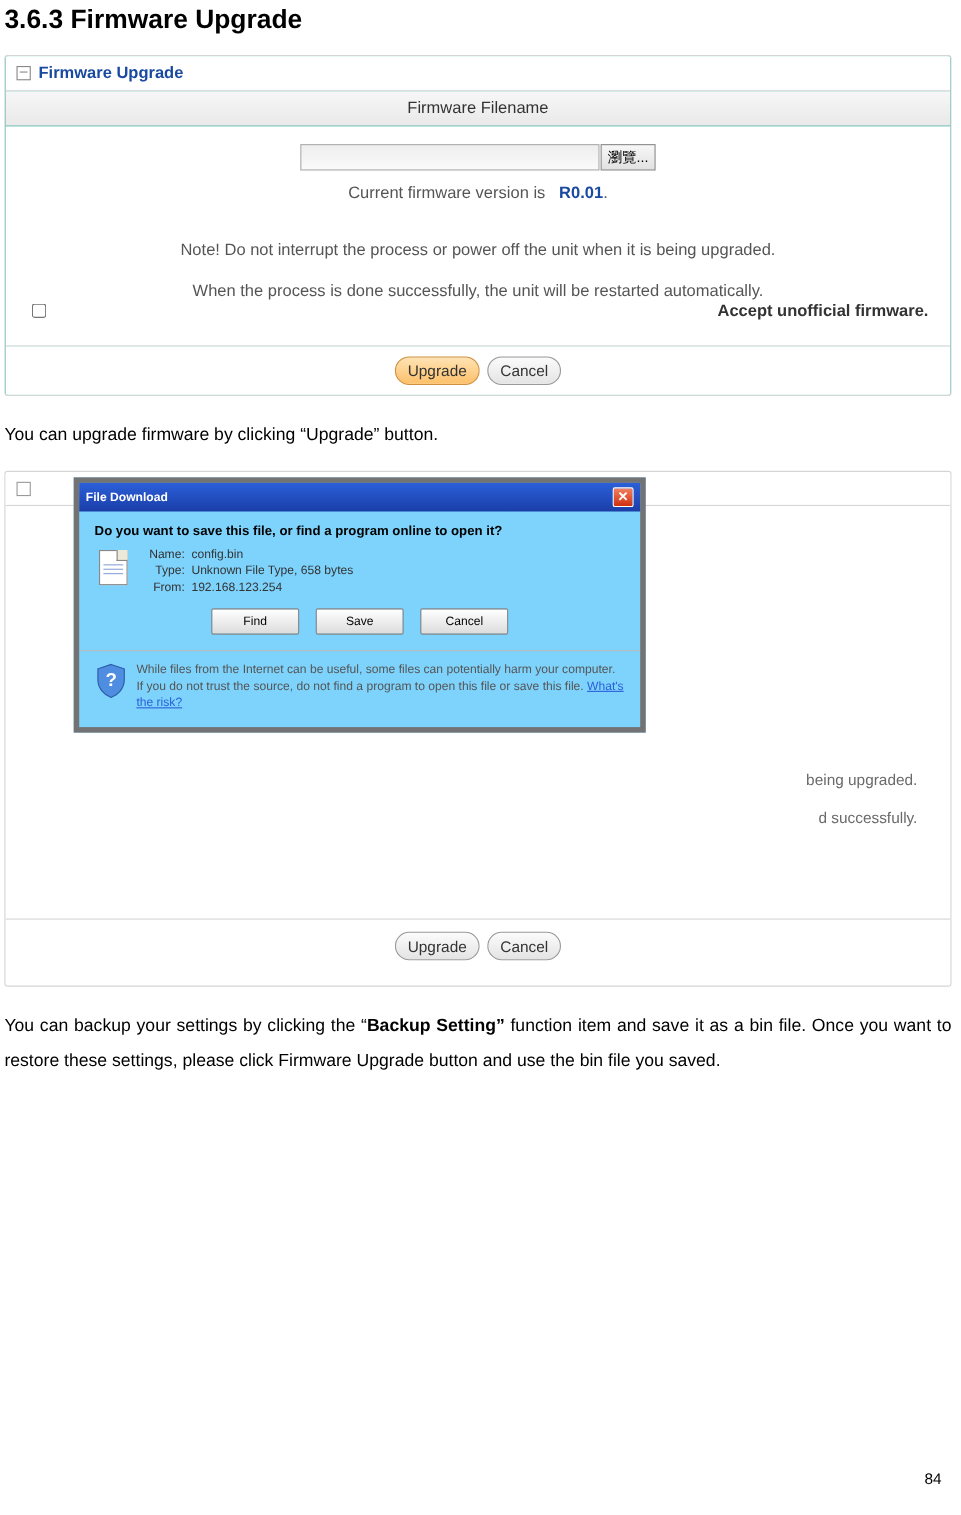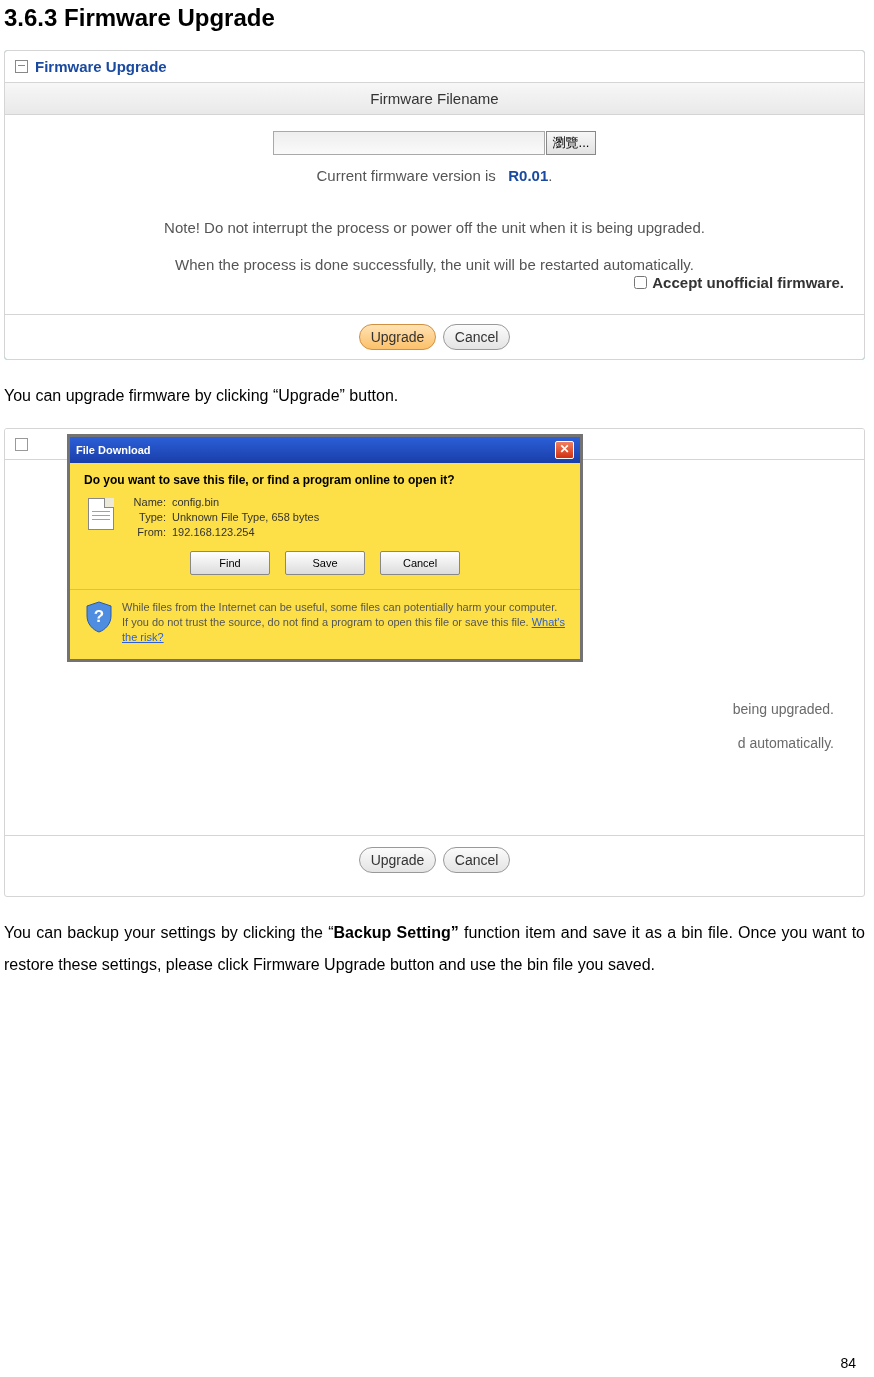--- a/index.html
+++ b/index.html
@@ -1,55 +1,55 @@
 <!DOCTYPE html>
 <html><head>
 <meta charset="utf-8">
 <style>
   body{margin:0;padding:0;font-family:Arial,Helvetica,sans-serif;background:#fff;color:#000;width:874px}
   .page{padding:4px 9px 0 4px}
   h2{font-size:24px;font-weight:bold;margin:0 0 18px 0}
   h2.second{margin-top:44px;margin-bottom:12px}
   .para{font-size:16px;line-height:2.0;margin-top:20px}
   .para.just{text-align:justify}
-  .page-num{position:absolute;right:18px;bottom:6px;font-size:14px}
+  .page-num{position:absolute;right:18px;bottom:25px;font-size:14px}
   .wrapper{position:relative;min-height:1377px}
 
   
   .panel1{border:1px solid #d5d5d5;border-radius:3px;background:#14b8a6;overflow:hidden}
   .panel1 .titlebar{background:#fff;border-bottom:1px solid #d5d5d5;padding:7px 10px;font-size:15px;font-weight:bold;color:#1a4aa0;display:flex;align-items:center}
   .tb-icon{display:inline-block;width:11px;height:11px;border:1px solid #888;margin-right:7px;position:relative}
   .tb-icon::after{content:"";position:absolute;left:2px;right:2px;top:4px;border-top:1px solid #888}
   .sect-head{background:linear-gradient(#f7f7f7,#e9e9e9);border-bottom:1px solid #d5d5d5;text-align:center;padding:7px 0;font-size:15px;font-weight:normal;color:#333}
   .body1{background:#fff;border-bottom:1px solid #d5d5d5;padding:16px 20px 22px;text-align:center;color:#555;font-size:15px}
   .file-row{margin-bottom:12px;display:inline-flex;align-items:flex-start}
   .file-input{width:270px;height:22px;border:1px solid #a9a9a9;background:linear-gradient(#eee,#fafafa)}
   .browse-btn{height:24px;border:1px solid #888;background:linear-gradient(#f7f7f7,#e2e2e2);font-size:13px;padding:0 6px;margin-left:1px}
   .ver-line{margin-bottom:35px}
   .ver-val{color:#1a4aa0;font-weight:bold}
   .note-line{margin-bottom:20px}
   .restart-line{}
-  .accept-line{color:#333;font-weight:bold;display:flex;justify-content:flex-end;align-items:center}
+  .accept-line{color:#333;font-weight:bold;display:flex;justify-content:space-between;align-items:center}
   .accept-line input{margin-right:5px}
   .btnrow{background:#fff;text-align:center;padding:9px 0}
   .btn{display:inline-block;height:24px;line-height:24px;border:1px solid #999;border-radius:13px;padding:0 11px;font-size:14px;margin:0 1px;color:#333}
   .btn.orange{background:linear-gradient(#ffe3b4,#fcc06a);border-color:#d09040}
   .btn.grey{background:linear-gradient(#fbfbfb,#e4e4e4)}
 
   
   .panel2{border:1px solid #d5d5d5;border-radius:3px;background:#fff;overflow:hidden;position:relative}
   .panel2 .bg{position:relative;height:467px}
   .bg .behind-tb{position:absolute;left:0;right:0;top:0;height:30px;background:#fff;border-bottom:1px solid #d5d5d5}
   .bg .behind-tb .mini-icon{position:absolute;left:10px;top:9px;width:11px;height:11px;border:1px solid #999}
   .bg .behind-text1{position:absolute;right:30px;top:272px;color:#6a6a6a;font-size:14px}
   .bg .behind-text2{position:absolute;right:30px;top:306px;color:#6a6a6a;font-size:14px}
   .bg .behind-hr{position:absolute;left:0;right:0;top:406px;border-top:1px solid #d5d5d5}
   .bg .btnrow2{position:absolute;left:0;right:0;top:407px;text-align:center;padding:11px 0}
 
-  .dialog{position:absolute;left:62px;top:5px;width:510px;border:3px solid #737373;background:#fde047;font-size:11px}
+  .dialog{position:absolute;left:62px;top:5px;width:510px;border:5px solid #737373;background:#7dd3fc;font-size:11px}
   .dlg-title{background:linear-gradient(#2b5fd9,#1a3ea8);color:#fff;font-weight:bold;padding:4px 6px;display:flex;justify-content:space-between;align-items:center}
   .close-x{width:17px;height:16px;background:linear-gradient(#f08060,#d03010);border:1px solid #fff;color:#fff;text-align:center;line-height:14px;font-size:12px;font-weight:bold;border-radius:2px}
   .dlg-body{padding:10px 14px 14px}
   .dlg-q{font-weight:bold;font-size:12px;margin-bottom:9px}
   .meta{display:flex;margin-bottom:8px}
   .meta-icon{width:34px;display:flex;align-items:flex-start;justify-content:center;padding-top:2px}
   .file-glyph{width:24px;height:30px;background:#fff;border:1px solid #888;position:relative}
   .file-glyph::before{content:"";position:absolute;right:-1px;top:-1px;width:9px;height:9px;background:#ece9d8;border-left:1px solid #888;border-bottom:1px solid #888}
   .file-glyph .bars{position:absolute;left:3px;top:12px;right:3px}
   .file-glyph .bars span{display:block;border-top:1px solid #8aa3d6;margin-bottom:3px}
@@ -102,21 +102,21 @@
 
 <p class="para">You can upgrade firmware by clicking “Upgrade” button.</p>
 
 
 <div class="panel2">
   <div class="bg">
     <div class="behind-tb">
       <span class="mini-icon"></span>
     </div>
     <div class="behind-text1">being upgraded.</div>
-    <div class="behind-text2">d automatically.</div>
+    <div class="behind-text2">d successfully.</div>
     <div class="behind-hr"></div>
     <div class="btnrow2">
       <span class="btn grey">Upgrade</span>
       <span class="btn grey">Cancel</span>
     </div>
 
     <div class="dialog">
       <div class="dlg-title">
         <span>File Download</span>
         <span class="close-x">✕</span>

